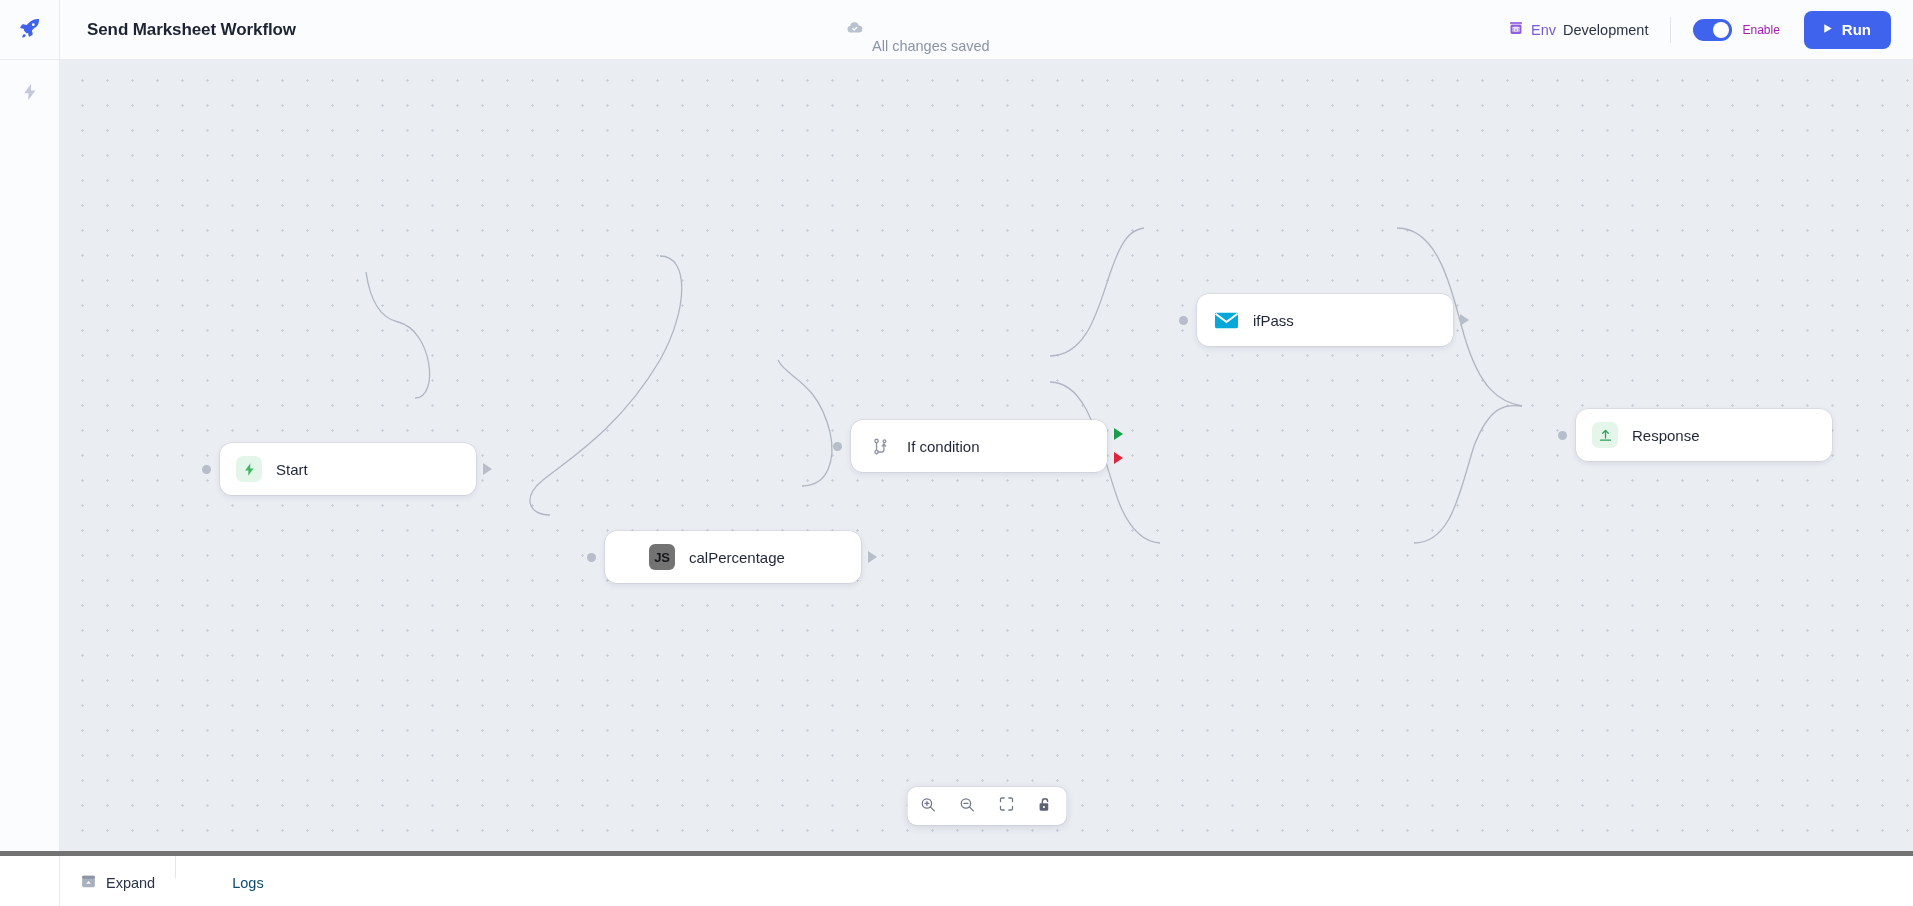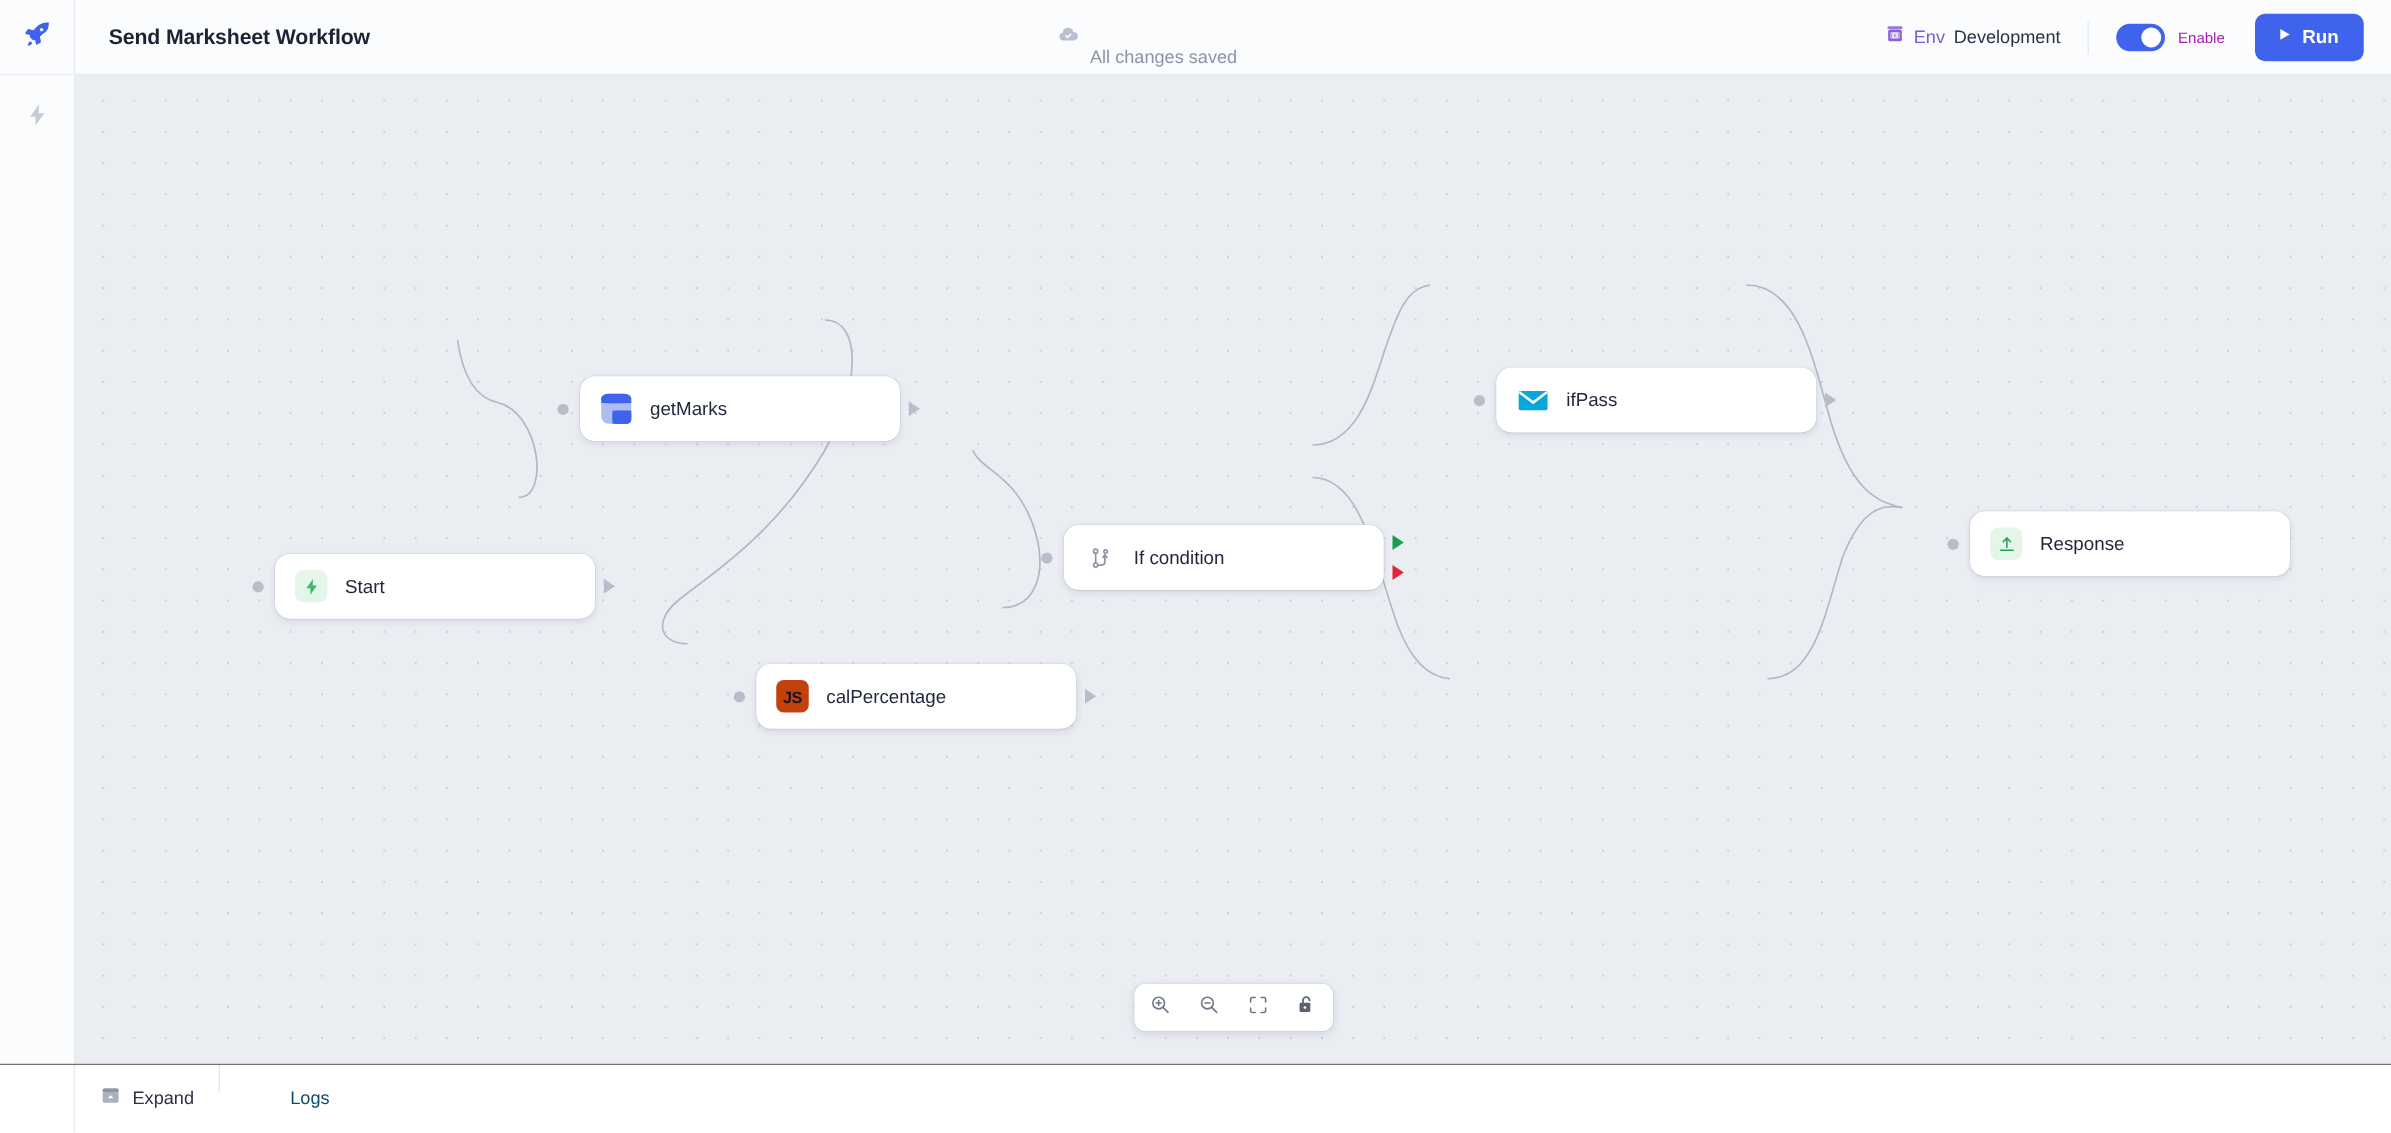--- a/index.html
+++ b/index.html
@@ -213,27 +213,28 @@
     justify-content: center;
     overflow: hidden;
   }
   .node-label {
     font-size: 15px;
     color: #1f2638;
     white-space: nowrap;
   }
   .icon-green { background: #e3f6e9; }
   .icon-js {
-    background: #c2410c;
+    background: #737373;
     border-radius: 6px;
     font-weight: bold;
     font-size: 13px;
     color: #16161a;
     letter-spacing: -0.3px;
     font-family: "Liberation Sans", sans-serif;
+    margin-left: 28px;
   }
   .icon-plain { background: transparent; }
 
   
   .h-dot {
     position: absolute;
     width: 9px;
     height: 9px;
     border-radius: 50%;
     background: #b7bdc9;
@@ -279,21 +280,21 @@
     align-items: center;
     justify-content: center;
     cursor: pointer;
   }
 
   
   .bottombar {
     height: 55px;
     flex: 0 0 55px;
     background: #ffffff;
-    border-top: 1px solid #737373;
+    border-top: 5px solid #737373;
     display: flex;
     align-items: flex-start;
     z-index: 20;
   }
   .bb-spacer { width: 60px; flex: 0 0 60px; border-right: 1px solid #e8eaf0; height: 54px; }
   .bb-item {
     display: flex;
     align-items: center;
     gap: 9px;
     padding: 0 20px;
@@ -408,34 +409,20 @@
         <span class="h-dot"></span>
         <span class="node-icon icon-green">
           <svg width="15" height="15" viewBox="0 0 24 24">
               <path d="M13.4 2L5 13.6h5.2L9.9 22l8.6-11.8h-5.4z" fill="#3fb865"></path>
             </svg>
         </span>
         <span class="node-label">Start</span>
         <span class="h-tri"></span>
       </div>
 
-      <div class="node" style="left:404px; top:241px; width:256px;">
-        <span class="h-dot"></span>
-        <span class="node-icon icon-plain">
-          <svg width="26" height="26" viewBox="0 0 26 26">
-            <rect x="1" y="1" width="24" height="24" rx="6" fill="#aebcf0"></rect>
-            <rect x="1" y="1" width="24" height="7.5" rx="6" fill="#3f63ec"></rect>
-            <rect x="1" y="4" width="24" height="4.5" fill="#3f63ec"></rect>
-            <rect x="10" y="14.5" width="15" height="10.5" fill="#3f63ec"></rect>
-            <rect x="10" y="14.5" width="15" height="10.5" rx="3" fill="#3f63ec"></rect>
-          </svg>
-        </span>
-        <span class="node-label">getMarks</span>
-        <span class="h-tri"></span>
-      </div>
 
       <div class="node" style="left:545px; top:471px; width:256px;">
         <span class="h-dot"></span>
         <span class="node-icon icon-js">JS</span>
         <span class="node-label">calPercentage</span>
         <span class="h-tri"></span>
       </div>
 
       <div class="node" style="left:791px; top:360px; width:256px;">
         <span class="h-dot"></span>

